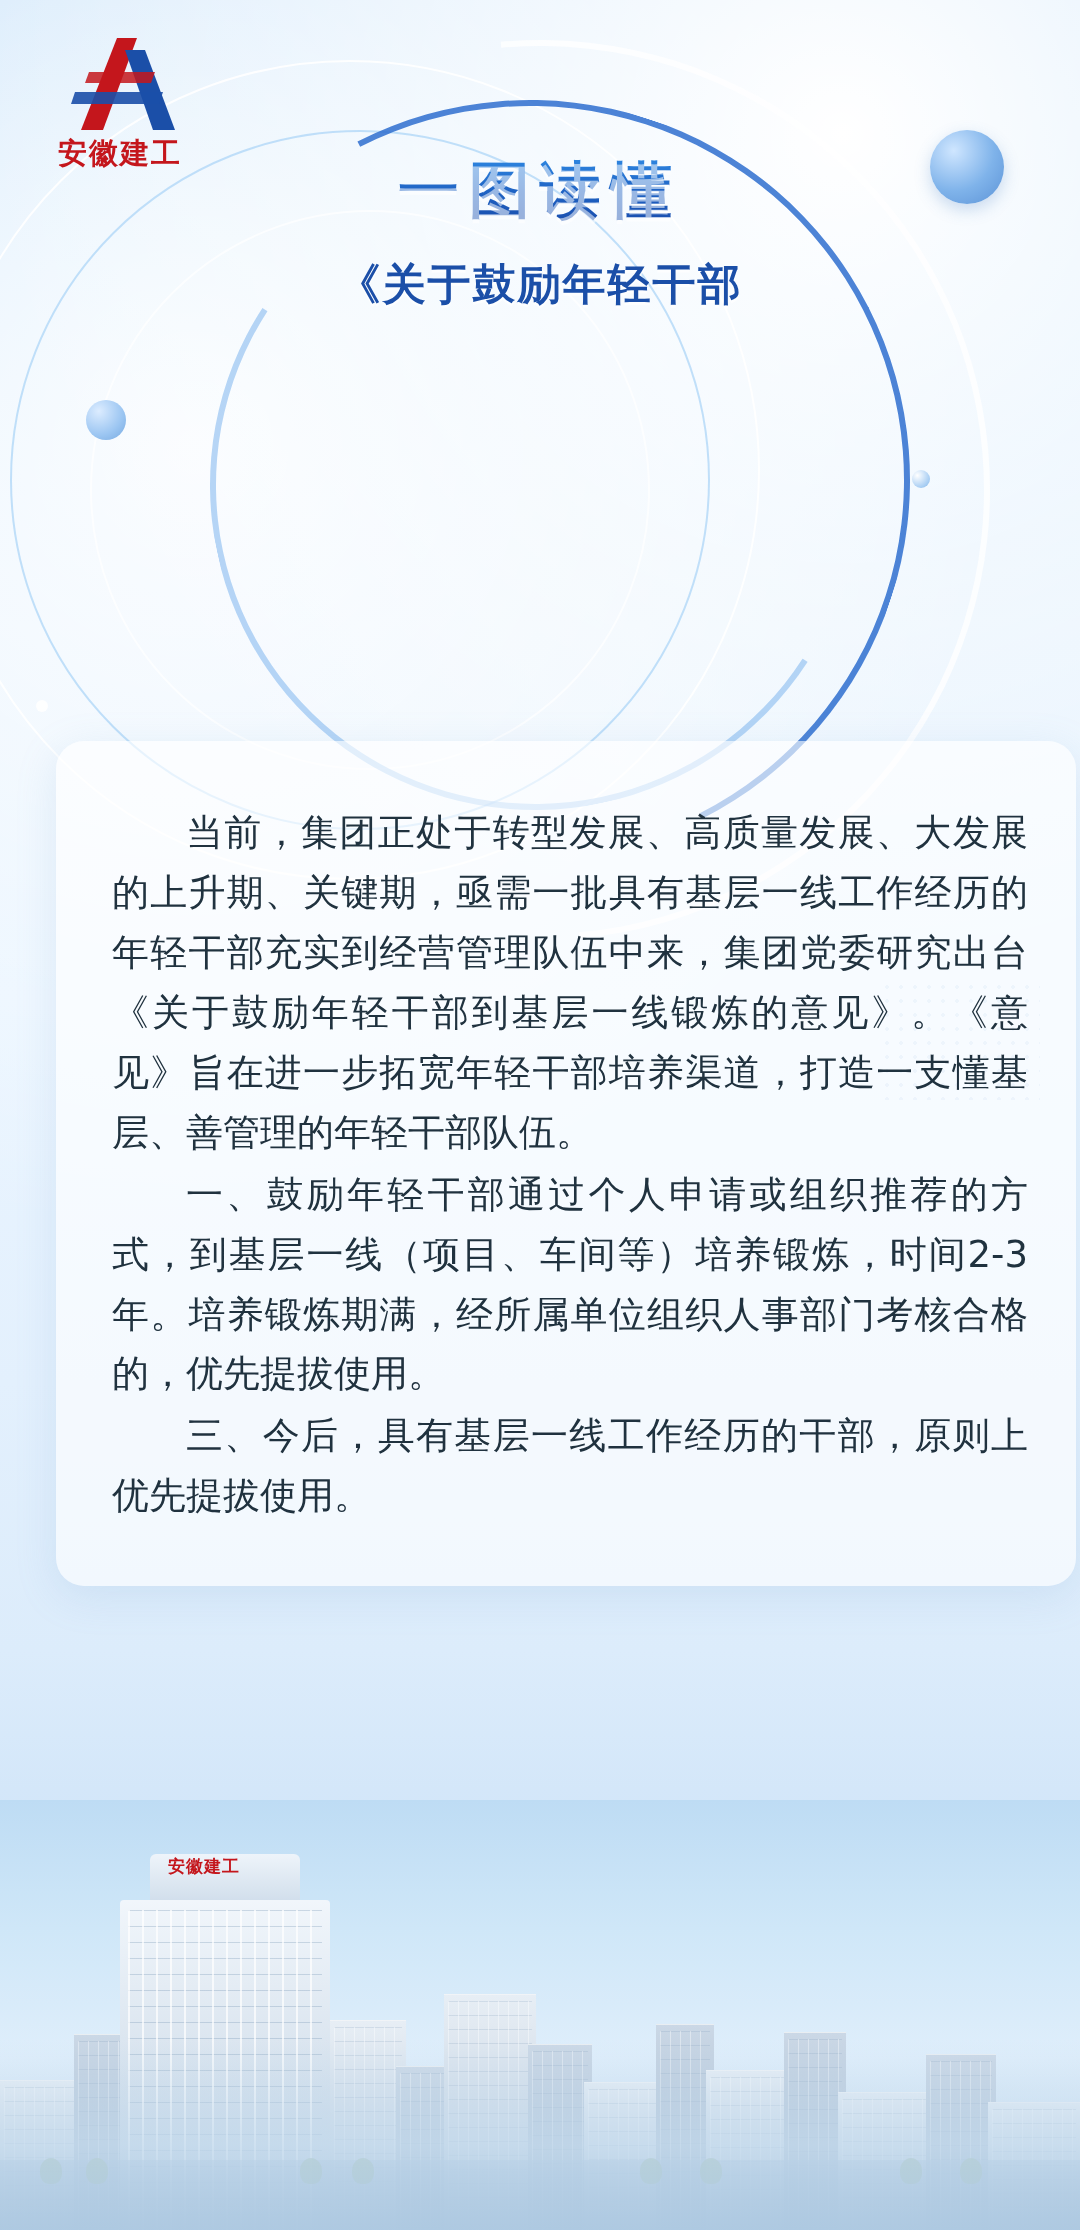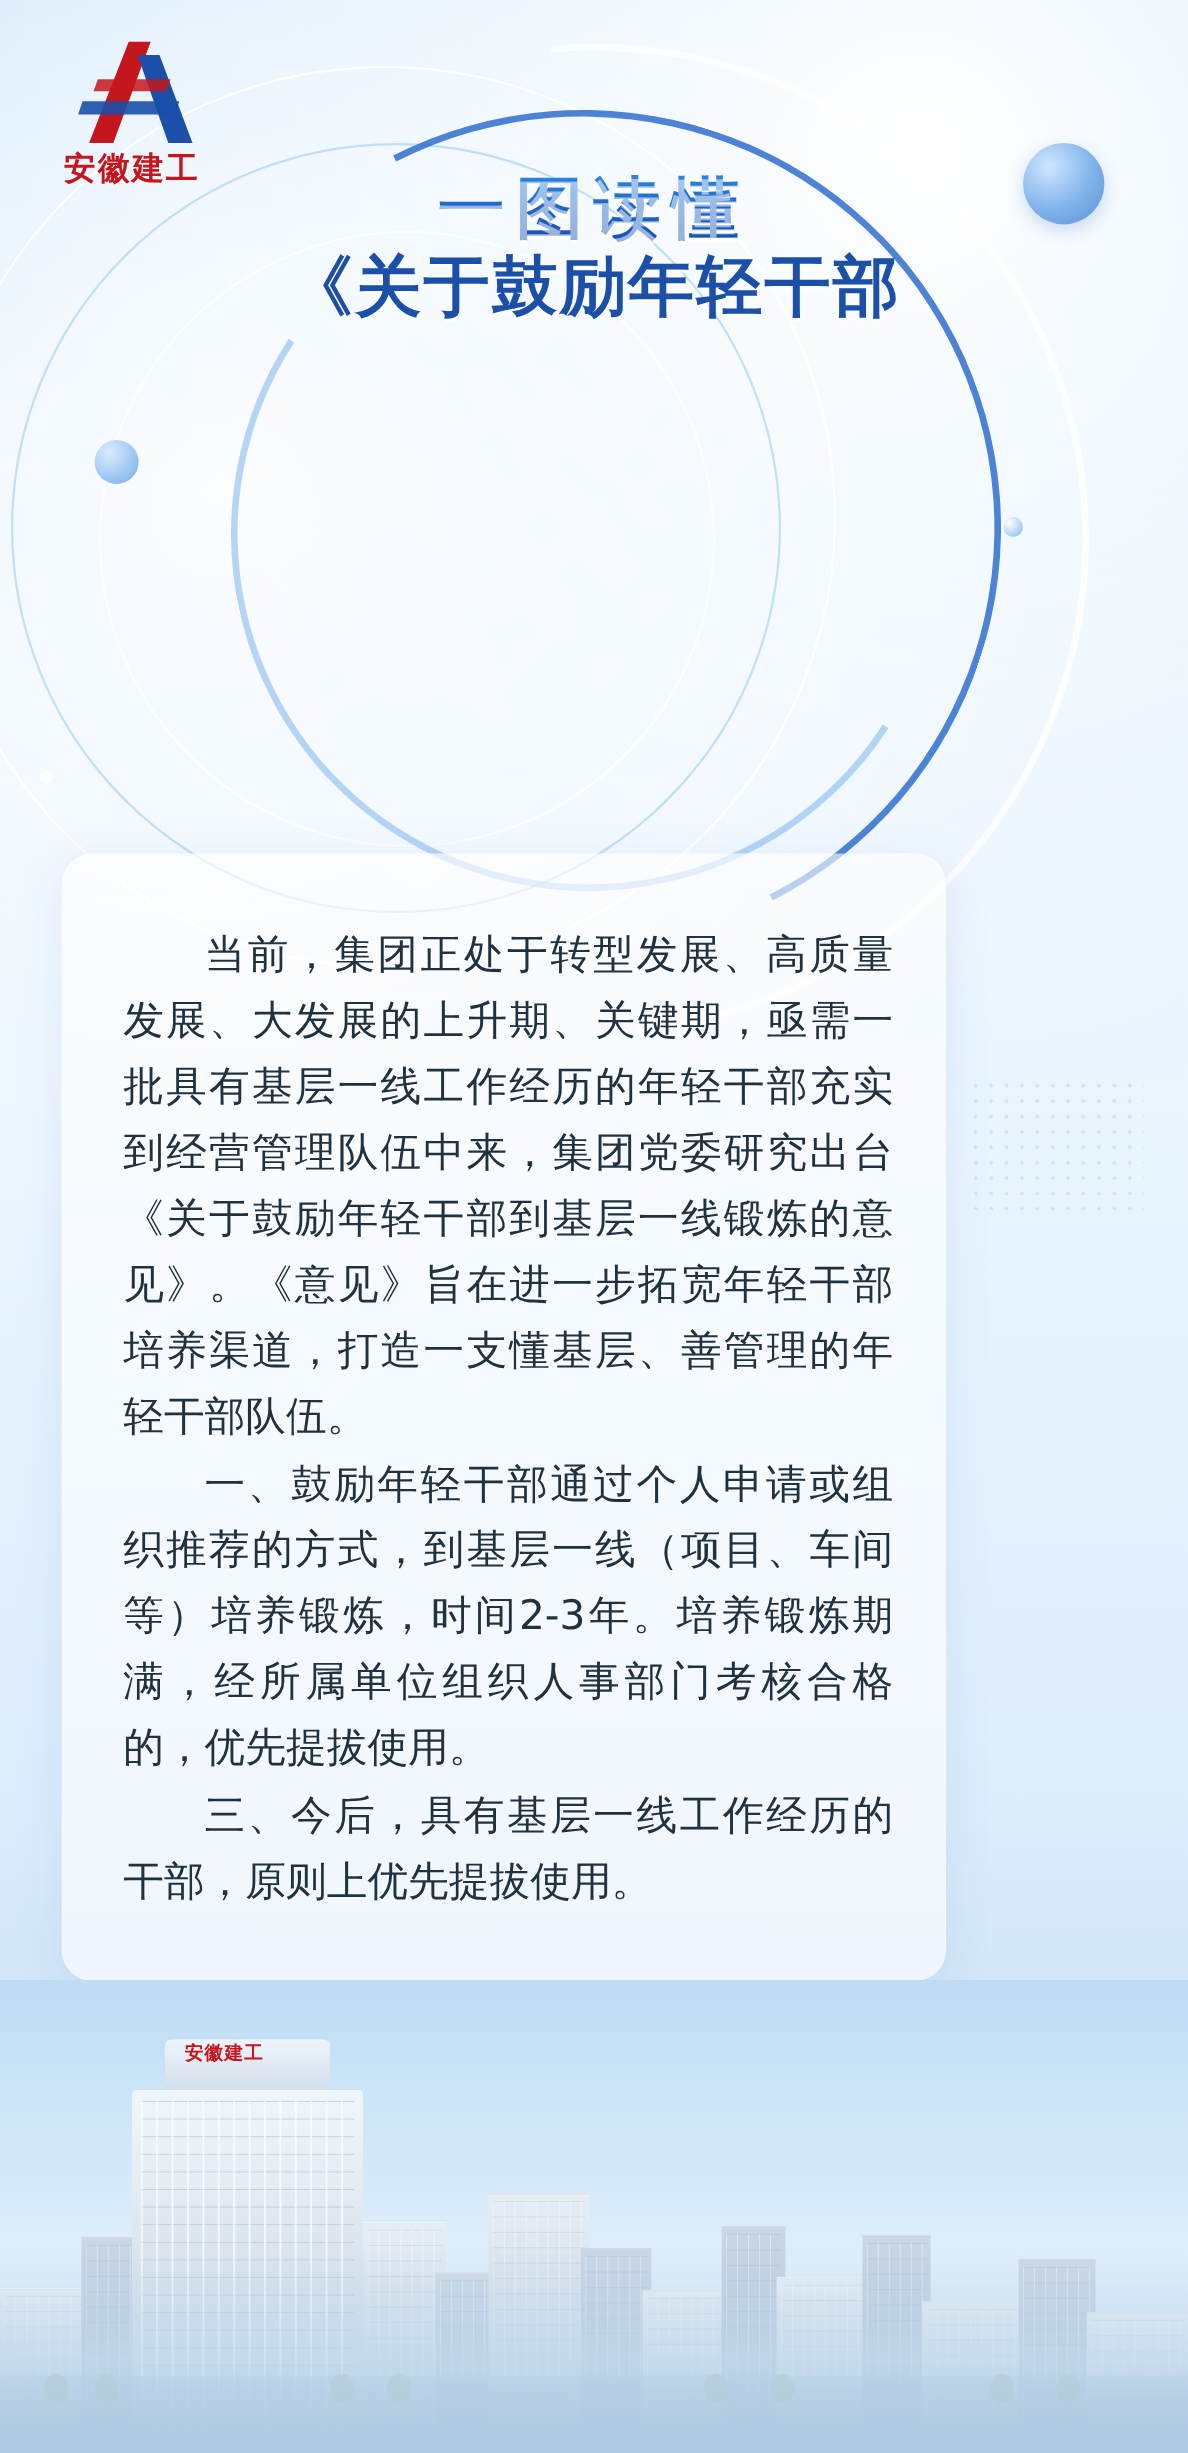--- a/index.html
+++ b/index.html
@@ -101,32 +101,33 @@
     font-size:61px; font-weight:bold; letter-spacing:10px;
     line-height:1.05;
     background:linear-gradient(180deg,#2e86e0 0%, #1f63c4 52%, #1a4fae 100%);
     -webkit-background-clip:text; background-clip:text;
     color:transparent;
     text-shadow:0 4px 0 rgba(255,255,255,.55);
     display:inline-block;
     padding:0 10px;
   }
   .subhead {
-    font-family:"DejaVu Sans", sans-serif;
-    font-size:60px; font-weight:bold; letter-spacing:2px;
+    margin-top:34px;
+    font-family:"DejaVu Sans", sans-serif;
+    font-size:43px; font-weight:bold; letter-spacing:2px;
     line-height:1.32;
     color:#1b4fa8;
     text-shadow:0 3px 0 rgba(255,255,255,.7);
   }
   .subhead .line { display:block; }
 
   
   .card {
     position:absolute;
-    left:56px; top:776px; width:804px;
+    left:56px; top:741px; width:1020px;
     background:rgba(255,255,255,.62);
     border-radius:28px;
     padding:62px 48px 58px 56px;
     box-shadow:0 10px 40px rgba(120,165,210,.18);
   }
   .card p {
     font-family:"DejaVu Sans", serif;
     font-size:37px;
     line-height:1.62;
     color:#20323f;

